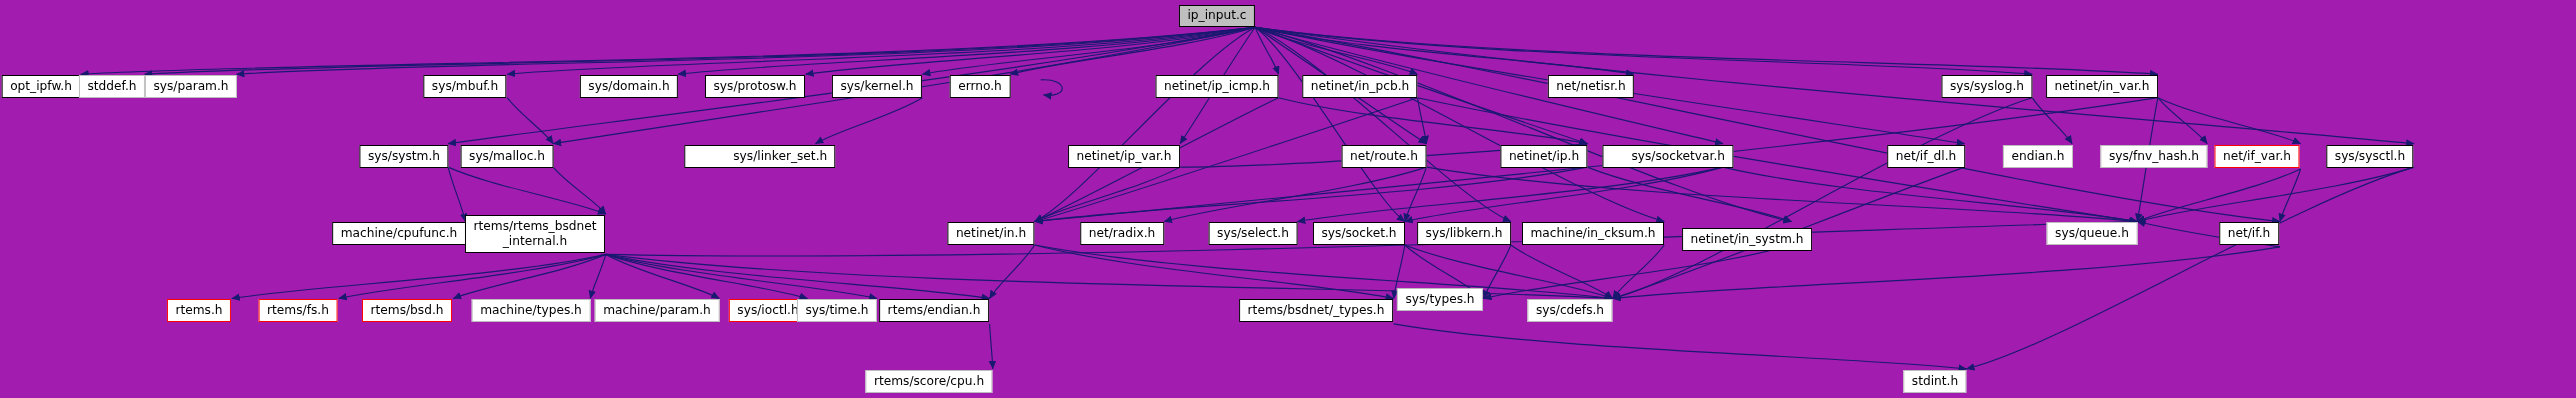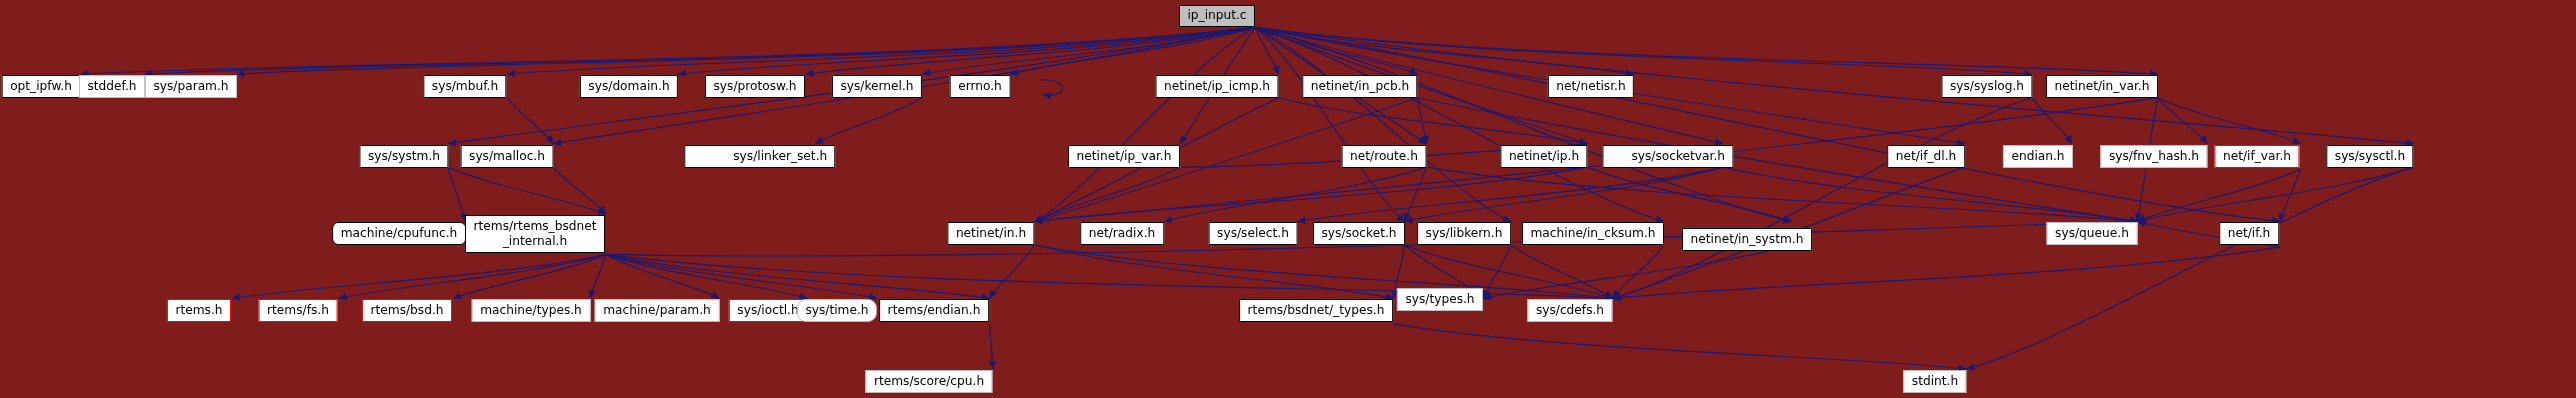--- a/index.html
+++ b/index.html
@@ -1,16 +1,16 @@
 <!DOCTYPE html>
 <html style="font-size:15px"><head>
 <meta charset="utf-8">
 <style>
   html,body{margin:0;padding:0;background:#ffffff;}
-  #stage{position:relative;width:2576px;height:399px;background:#7f1d1d;overflow:hidden;
+  #stage{position:relative;width:2576px;height:399px;background:#a21caf;overflow:hidden;
          font-family:"DejaVu Sans","Liberation Sans",sans-serif;}
   #edges{position:absolute;left:0;top:0;width:2576px;height:399px;}
   .node{position:absolute;transform:translateX(-50%);background:#ffffff;color:#000;
         font-size:12.2px;line-height:15px;padding:2.8px 7.5px;white-space:nowrap;text-align:center;
         border:0.9px solid #000;box-sizing:border-box;}
   .node.root{background:#bfbfbf;border:1.4px solid #000;}
   .node.leaf{border:0.9px solid #bcbcbc;}
   .node.trunc{border:1.9px solid #ff0000;}
   .node.bold{border:1.9px solid #000;}
 </style>
@@ -130,38 +130,38 @@
       <div class="node " style="left: 760px; top: 145px; padding-left: 48px;">sys/linker_set.h</div>
       <div class="node " style="left: 1124px; top: 145px;">netinet/ip_var.h</div>
       <div class="node " style="left: 1384px; top: 145px;">net/route.h</div>
       <div class="node " style="left: 1544px; top: 145px;">netinet/ip.h</div>
       <div class="node " style="left: 1668px; top: 145px; padding-left: 28px;">sys/socketvar.h</div>
       <div class="node " style="left: 1926px; top: 145px;">net/if_dl.h</div>
       <div class="node leaf" style="left: 2038px; top: 145px;">endian.h</div>
       <div class="node leaf" style="left: 2154px; top: 145px;">sys/fnv_hash.h</div>
       <div class="node trunc" style="left: 2257px; top: 145px;">net/if_var.h</div>
       <div class="node " style="left: 2370px; top: 145px;">sys/sysctl.h</div>
-      <div class="node " style="left: 399px; top: 222px; border-radius: 6px;">machine/cpufunc.h</div>
+      <div class="node " style="left: 399px; top: 222px;">machine/cpufunc.h</div>
       <div class="node bold" style="left: 535px; top: 215px;">rtems/rtems_bsdnet<br>_internal.h</div>
       <div class="node " style="left: 991px; top: 222px; text-align: center;">netinet/in.h</div>
       <div class="node " style="left: 1122px; top: 222px;">net/radix.h</div>
       <div class="node " style="left: 1253px; top: 222px;">sys/select.h</div>
       <div class="node " style="left: 1359px; top: 222px;">sys/socket.h</div>
       <div class="node " style="left: 1464px; top: 222px;">sys/libkern.h</div>
       <div class="node " style="left: 1593px; top: 222px;">machine/in_cksum.h</div>
       <div class="node " style="left: 1727px; top: 228px; margin-left: 20px;">netinet/in_systm.h</div>
       <div class="node leaf" style="left: 2092px; top: 222px;">sys/queue.h</div>
       <div class="node bold" style="left: 2249px; top: 222px;">net/if.h</div>
       <div class="node trunc" style="left: 199px; top: 299px;">rtems.h</div>
       <div class="node trunc" style="left: 298px; top: 299px;">rtems/fs.h</div>
       <div class="node trunc" style="left: 407px; top: 299px;">rtems/bsd.h</div>
       <div class="node leaf" style="left: 531px; top: 299px;">machine/types.h</div>
       <div class="node leaf" style="left: 657px; top: 299px;">machine/param.h</div>
       <div class="node trunc" style="left: 768px; top: 299px;">sys/ioctl.h</div>
-      <div class="node leaf" style="left: 837px; top: 299px; border-radius: 9px;">sys/time.h</div>
+      <div class="node leaf" style="left: 837px; top: 299px;">sys/time.h</div>
       <div class="node bold" style="left: 934px; top: 299px;">rtems/endian.h</div>
       <div class="node bold" style="left: 1316px; top: 299px;">rtems/bsdnet/_types.h</div>
       <div class="node leaf" style="left: 1440px; top: 288px;">sys/types.h</div>
       <div class="node leaf" style="left: 1570px; top: 299px;">sys/cdefs.h</div>
       <div class="node leaf" style="left: 929px; top: 370px;">rtems/score/cpu.h</div>
       <div class="node leaf" style="left: 1935px; top: 370px;">stdint.h</div>
     </div>
 </div>
 
 

